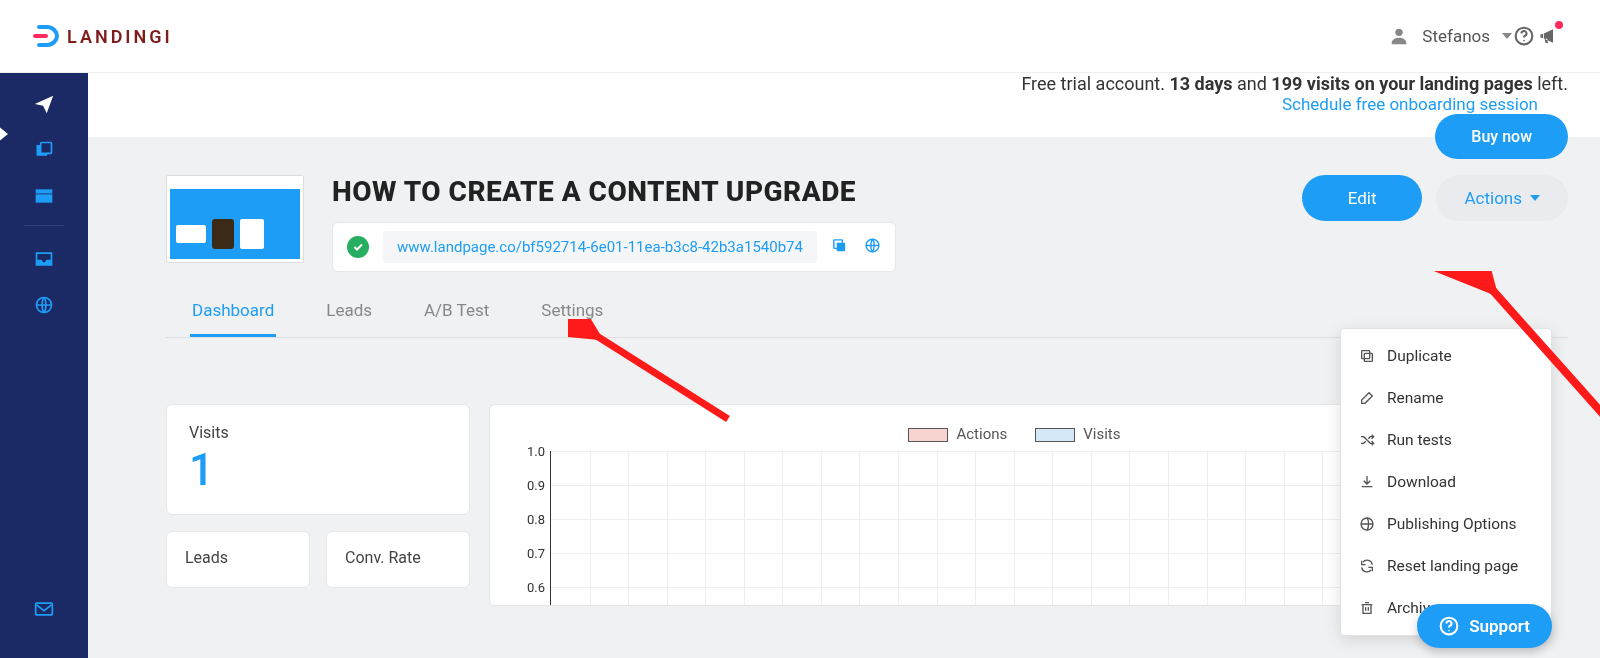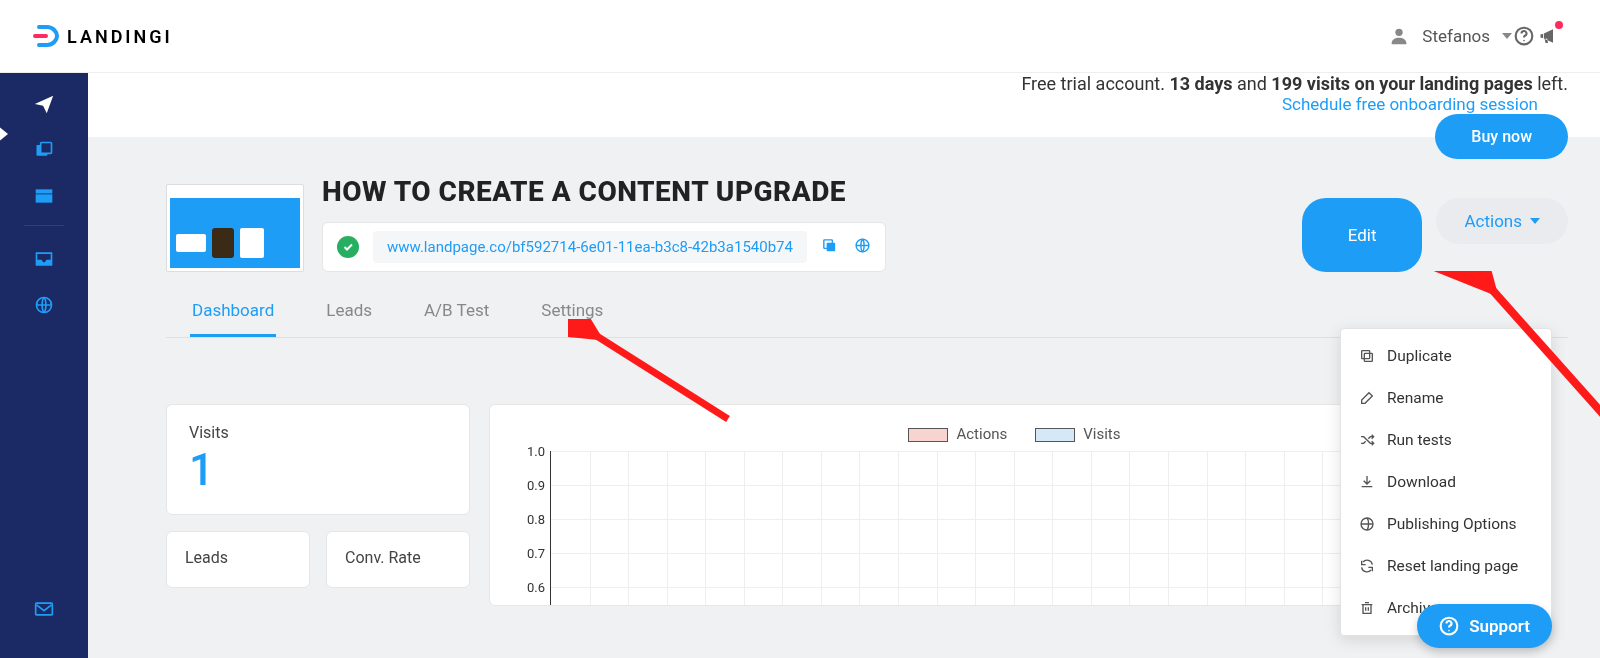--- a/index.html
+++ b/index.html
@@ -1,20 +1,20 @@
 <!DOCTYPE html>
 <html><head>
 <meta charset="utf-8">
 <style>
   * { box-sizing: border-box; margin: 0; padding: 0; font-family: -apple-system, BlinkMacSystemFont, "Segoe UI", Roboto, Arial, sans-serif; }
   body { background: #fff; width: 1600px; height: 658px; overflow: hidden; position: relative; }
 
   
   .top-header { height: 73px; border-bottom: 1px solid #eee; display: flex; align-items: center; padding: 0 40px 0 33px; }
-  .logo { display: flex; align-items: center; gap: 8px; font-weight: 600; letter-spacing: 3px; font-size: 18px; color:#000000; stroke:#1e9df7; }
+  .logo { display: flex; align-items: center; gap: 8px; font-weight: 600; letter-spacing: 3px; font-size: 18px; color:#7f1d1d; stroke:#1e9df7; }
   .logo svg { display:block; }
   .top-spacer { flex: 1; }
   .user-area { display: flex; align-items: center; color: #666; }
   .user-name { display:flex; align-items:center; gap:12px; cursor:pointer; }
   .user-name span { font-size: 17px; color:#555; }
   .icon-btn { width: 24px; height: 24px; display:inline-flex; align-items:center; justify-content:center; color:#666; cursor:pointer; position:relative; }
   .notif-dot { position:absolute; top:-3px; right:-3px; width:8px; height:8px; border-radius:50%; background:#ff2b5f; }
 
   
   .shell { display:flex; height: calc(658px - 73px); }
@@ -32,37 +32,37 @@
   .trial-bar { background:#fff; margin-top:0; height:64px; display:flex; align-items:flex-end; padding:0 32px;flex-direction:column; }
   .trial-text { margin-left:205px; font-size:18px; color:#333; }
   .trial-text b { font-weight:700; }
   .trial-bar .spacer { flex:1; }
   .link-blue { color:#1e9df7; font-size:17px; cursor:pointer; margin-right:30px; }
   .btn { border:none; cursor:pointer; font-size:16px; }
   .btn-primary { background:#1e9df7; color:#fff; border-radius:24px; padding:13px 36px; font-weight:500; }
 
   .page-body { padding: 38px 32px 0 78px; position:relative; }
 
-  .page-head { display:flex; align-items:flex-end; gap:18px; }
+  .page-head { display:flex; align-items:flex-start; gap:28px; }
   .thumb { width:138px; height:88px; border:1px solid #ddd; background:#fff; border-radius:2px; overflow:hidden; flex-shrink:0; padding:3px;}
   .thumb-inner { width:100%; height:100%; background:#1e9df7; position:relative; }
   .thumb-inner::before { content:""; position:absolute; left:6px; top:46px; width:30px; height:18px; background:#fff; border-radius:2px;}
   .thumb-inner::after { content:""; position:absolute; left:42px; top:40px; width:22px; height:30px; background:#3a2a16; border-radius:3px;}
   .thumb-inner .c3 { position:absolute; left:70px; top:40px; width:24px; height:30px; background:#fff; border-radius:2px;}
   .thumb-inner .tbar { position:absolute; left:0; top:0; right:0; height:10px; background:#fff; }
 
   .title-area { flex:1; }
   .page-title { font-size:28px; font-weight:800; letter-spacing:0.5px; color:#222; margin-bottom:14px; }
   .url-row { display:flex; align-items:center; gap:14px; background:#fff; border:1px solid #e6e6e6; border-radius:6px; padding:8px 14px; width:fit-content; }
   .status-check { width:22px; height:22px; border-radius:50%; background:#27ae60; display:flex; align-items:center; justify-content:center; color:#fff; font-size:13px; flex-shrink:0;}
   .url-pill { background:#f5f6f8; border-radius:4px; padding:7px 14px; color:#1e9df7; font-size:15px; }
   .url-actions { display:flex; gap:16px; color:#1e9df7; }
 
   .head-actions { display:flex; gap:14px; align-items:flex-start; margin-left:auto; }
-  .btn-edit { background:#1e9df7; color:#fff; border-radius:24px; padding:27px 46px; font-size:17px; }
+  .btn-edit { background:#1e9df7; color:#fff; border-radius:24px; padding:13px 46px; font-size:17px; }
   .btn-actions { background:#e9ebef; color:#1e9df7; border-radius:24px; padding:13px 28px; font-size:17px; display:flex; align-items:center; gap:8px;}
 
   
   .tabs { display:flex; gap:48px; margin-top:28px; border-bottom:1px solid #dedfe2; padding-left:24px; }
   .tab { padding:0 2px 14px; font-size:17px; color:#888; cursor:pointer; }
   .tab.active { color:#1e9df7; font-weight:400; border-bottom:3px solid #1e9df7; }
 
   
   .date-row { display:flex; justify-content:flex-end; align-items:center; gap:16px; margin-top:24px; padding-right:28px; color:#555; font-size:16px; }
   .date-row .cal { color:#888; }

